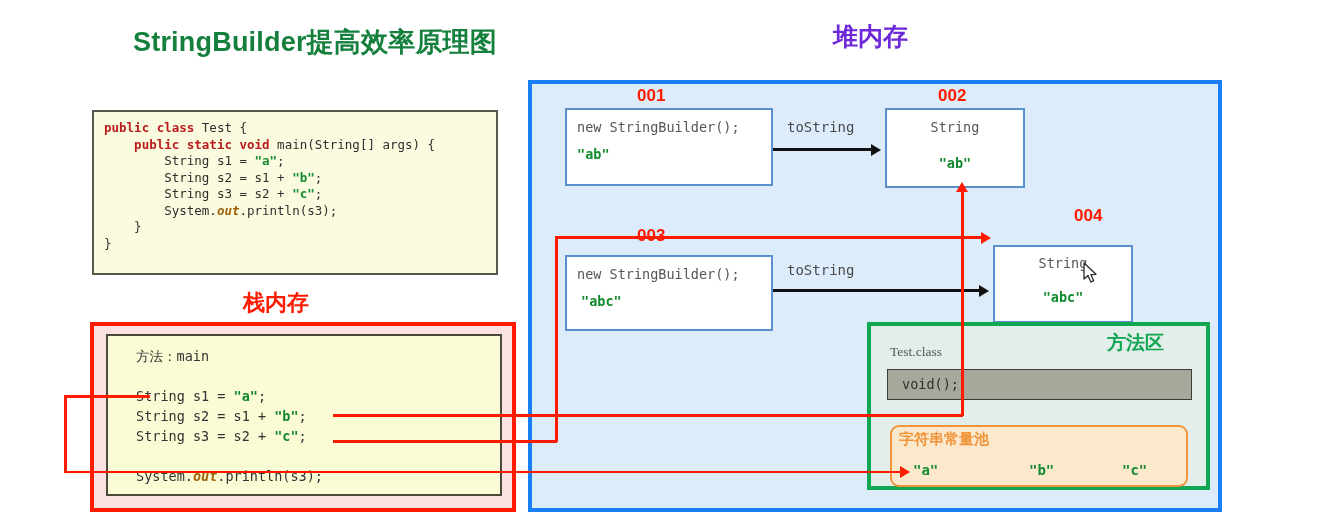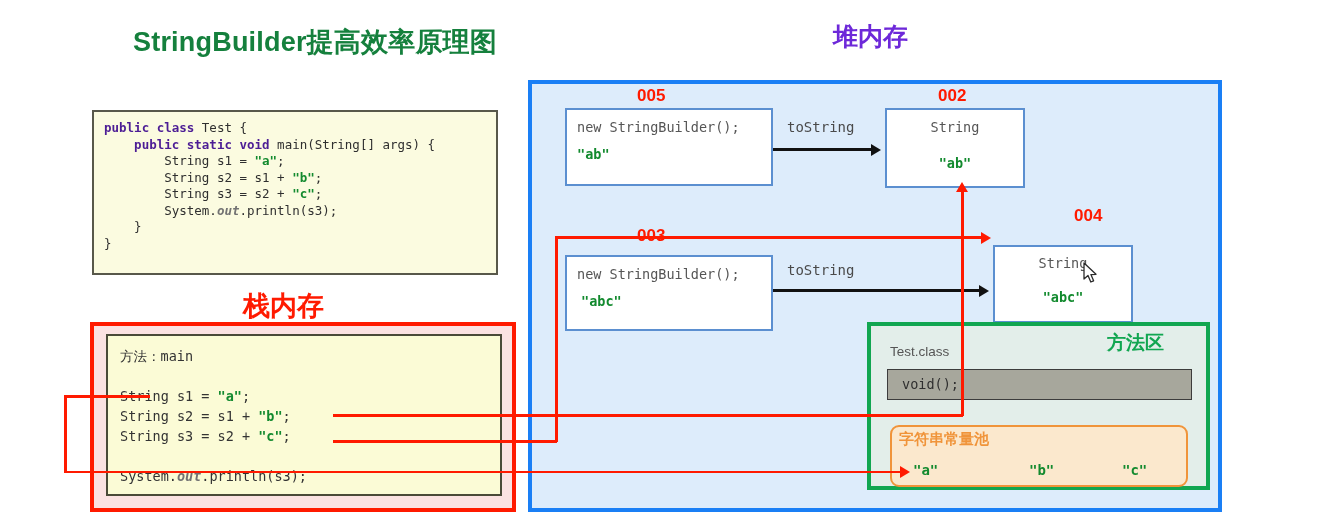--- a/index.html
+++ b/index.html
@@ -9,23 +9,23 @@
 
   
   #main-title{left:133px;top:24px;font-size:27px;font-weight:bold;color:#15803d;
               letter-spacing:.2px;white-space:nowrap;}
 
   
   #source-code-panel{left:92px;top:110px;width:406px;height:165px;
       background:#fbfbe0;border:2px solid #58584a;box-sizing:border-box;
       padding:8px 10px;font-family:"DejaVu Sans Mono","Liberation Mono",monospace;
       font-size:12.5px;line-height:16.5px;color:#2f2f2f;white-space:pre;}
-  .kw{color:#4c1d95;font-weight:bold;}
+  .kw{color:#b91c1c;font-weight:bold;}
   .str{color:#128a2e;font-weight:bold;}
-  .fld{color:#737373;font-style:italic;font-weight:bold;}
+  .fld{color:#a16207;font-style:italic;font-weight:bold;}
 
   
   #heap-title{left:833px;top:20px;font-size:25px;font-weight:bold;color:#6d28d9;
               white-space:nowrap;}
   #heap-region{left:528px;top:80px;width:694px;height:432px;
       background:#ddecfb;border:4px solid #1a7ff5;box-sizing:border-box;}
 
   .heapbox{background:#ffffff;border:2px solid #5b8fd0;box-sizing:border-box;
       font-family:"DejaVu Sans Mono","Liberation Mono",monospace;font-size:13.5px;
       color:#555;}
@@ -54,46 +54,46 @@
 
   #tostring-1{left:787px;top:119px;}
   #tostring-2{left:787px;top:262px;}
 
   
   #method-area{left:867px;top:322px;width:343px;height:168px;
       background:#e3eeea;border:4px solid #11a651;box-sizing:border-box;}
   #method-area-title{left:1107px;top:330px;font-size:19px;font-weight:bold;
       color:#11a651;white-space:nowrap;}
   #test-class-label{left:890px;top:344px;
-      font-family:Liberation Sans, sans-serif;font-size:13.5px;
+      font-family:Liberation Serif, serif;font-size:13.5px;
       color:#555;}
   #main-method-box{left:887px;top:369px;width:305px;height:31px;
       background:#a7a79c;border:1.5px solid #3c3c3c;box-sizing:border-box;
       padding:6px 0 0 14px;
       font-family:"DejaVu Sans Mono","Liberation Mono",monospace;font-size:13.5px;
       color:#2f2f2f;}
   #string-pool{left:890px;top:425px;width:298px;height:62px;
       background:#fbe8cd;border:2px solid #f0943a;border-radius:9px;
       box-sizing:border-box;}
   #string-pool-title{left:899px;top:430px;font-size:15px;font-weight:bold;
       color:#f0943a;white-space:nowrap;}
   .poolval{font-family:"DejaVu Sans Mono","Liberation Mono",monospace;
       font-size:14px;color:#128a2e;font-weight:bold;}
   #pool-a{left:913px;top:462px;}
   #pool-b{left:1029px;top:462px;}
   #pool-c{left:1122px;top:462px;}
 
   
-  #stack-title{left:243px;top:288px;font-size:27px;font-weight:bold;color:#ff1a00;
+  #stack-title{left:243px;top:288px;font-size:22px;font-weight:bold;color:#ff1a00;
       white-space:nowrap;}
   #stack-region{left:90px;top:322px;width:426px;height:190px;
       background:#fbe2e2;border:4px solid #ff1a00;box-sizing:border-box;}
   #stack-frame{left:106px;top:334px;width:396px;height:162px;
       background:#fbfbd6;border:2px solid #4a4a38;box-sizing:border-box;
-      padding:10px 12px;
+      padding:10px 28px;
       font-family:"DejaVu Sans Mono","Liberation Mono",monospace;
       font-size:13.5px;line-height:20px;color:#333;white-space:pre;}
 
   
   .rl{background:#ff1a00;position:absolute;}
   .rh{height:2.5px;}
   .rv{width:2.5px;}
 
   
   .arrow-r{position:absolute;width:0;height:0;
@@ -118,21 +118,21 @@
         String s1 = <span class="str">"a"</span>;
         String s2 = s1 + <span class="str">"b"</span>;
         String s3 = s2 + <span class="str">"c"</span>;
         System.<span class="fld">out</span>.println(s3);
     }
 }</div>
 
 <div class="abs" id="heap-title">堆内存</div>
 <div class="abs" id="heap-region"></div>
 
-<div class="abs idlabel" id="label-001">005</div>
+<div class="abs idlabel" id="label-001">001</div>
 <div class="abs heapbox" id="sb1-box">
   <div class="l1">new StringBuilder();</div>
   <div class="l2">"ab"</div>
 </div>
 
 <div class="abs tostring" id="tostring-1">toString</div>
 <div class="bl" style="left:773px;top:148px;width:98px;"></div>
 <div class="arrow-r ar-blk" style="left:871px;top:143.5px;"></div>
 
 <div class="abs idlabel" id="label-002">002</div>

